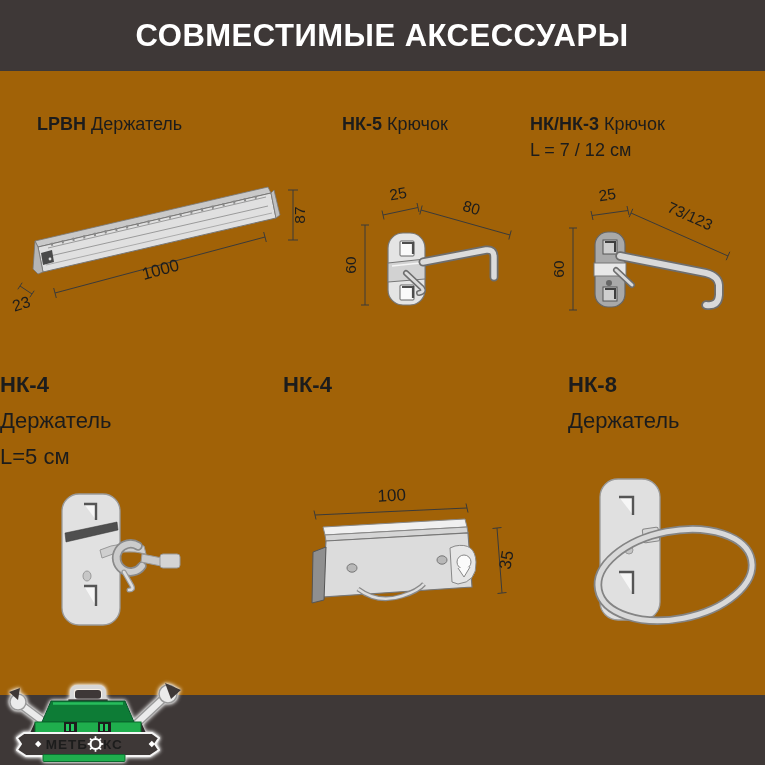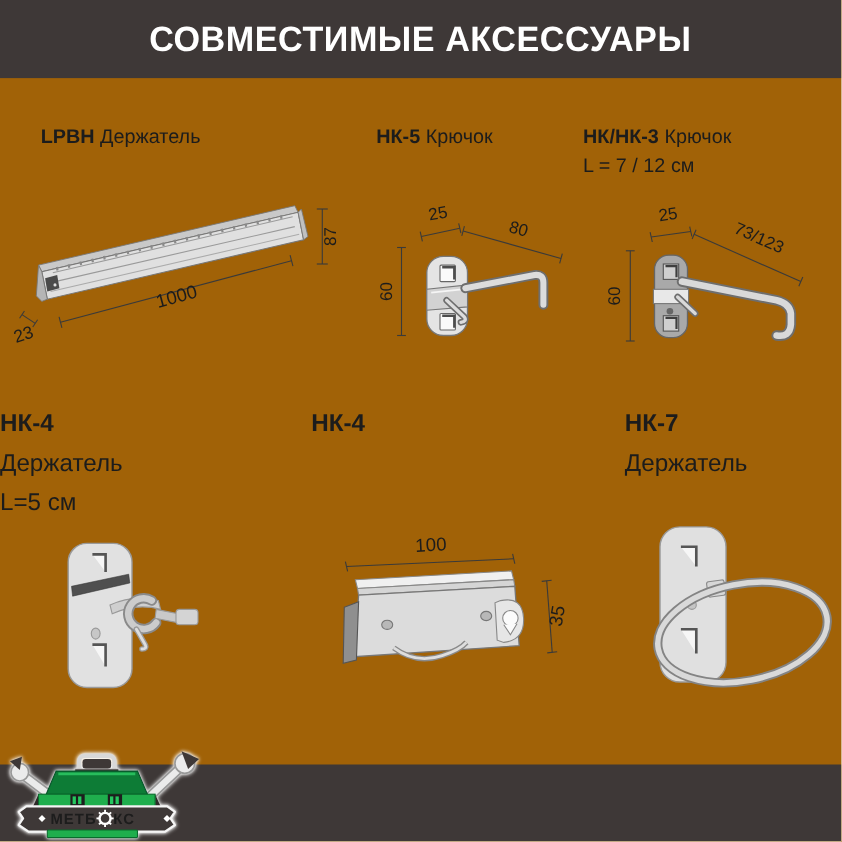--- a/index.html
+++ b/index.html
@@ -128,21 +128,21 @@
   </svg>
 
   <div class="ptitle r2" style="left:0px;top:367px;width:165px">
     <div><b>НК-4</b> <span>Держатель</span></div>
     <div>L=5 см</div>
   </div>
   <div class="ptitle r2" style="left:283px;top:367px;width:220px">
     <div><b>НК-4</b></div>
   </div>
   <div class="ptitle r2" style="left:568px;top:367px;width:220px">
-    <div><b>НК-7</b></div>
+    <div><b>НК-8</b></div>
     <div>Держатель</div>
   </div>
 
   <svg style="left:52px;top:480px" width="145" height="148" viewBox="0 0 145 148">
     <rect x="10" y="14" width="58" height="131" rx="17" fill="#e1e1e1" stroke="#9a9a9a" stroke-width="1.3"></rect>
     <path d="M32,24 h12 v16" fill="#f6f6f6" stroke="#555" stroke-width="2.4"></path>
     <path d="M32,106 h12 v20" fill="#f6f6f6" stroke="#555" stroke-width="2.4"></path>
     <ellipse cx="35" cy="96" rx="4" ry="5" fill="#c7c7c7" stroke="#999"></ellipse>
     <path d="M13,53 L65,42 L66,50 L14,62 Z" fill="#4f4f4f" stroke="#333" stroke-width=".5"></path>
     <path d="M48,70 Q70,60 92,66 L94,74 Q72,68 50,78 Z" fill="#cfcfcf" stroke="#999"></path>

